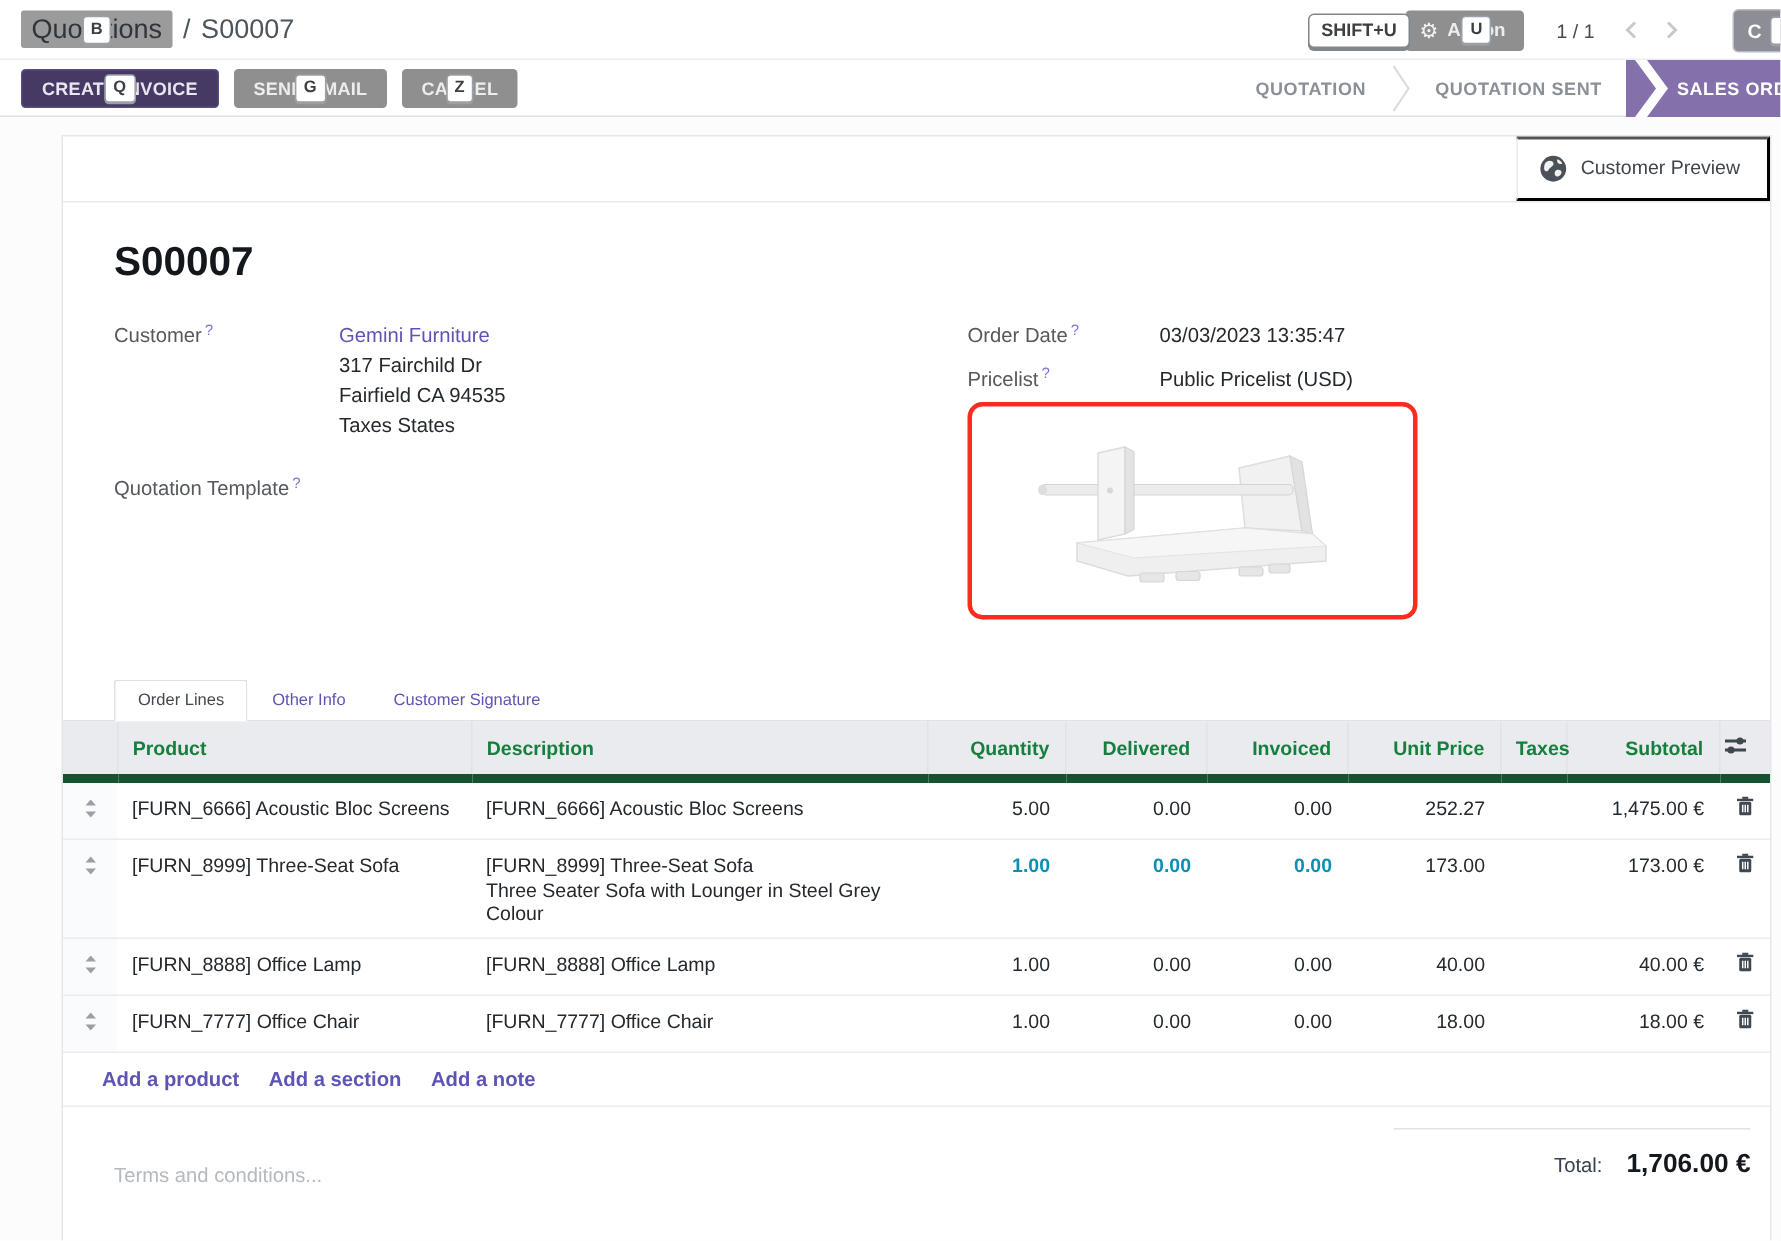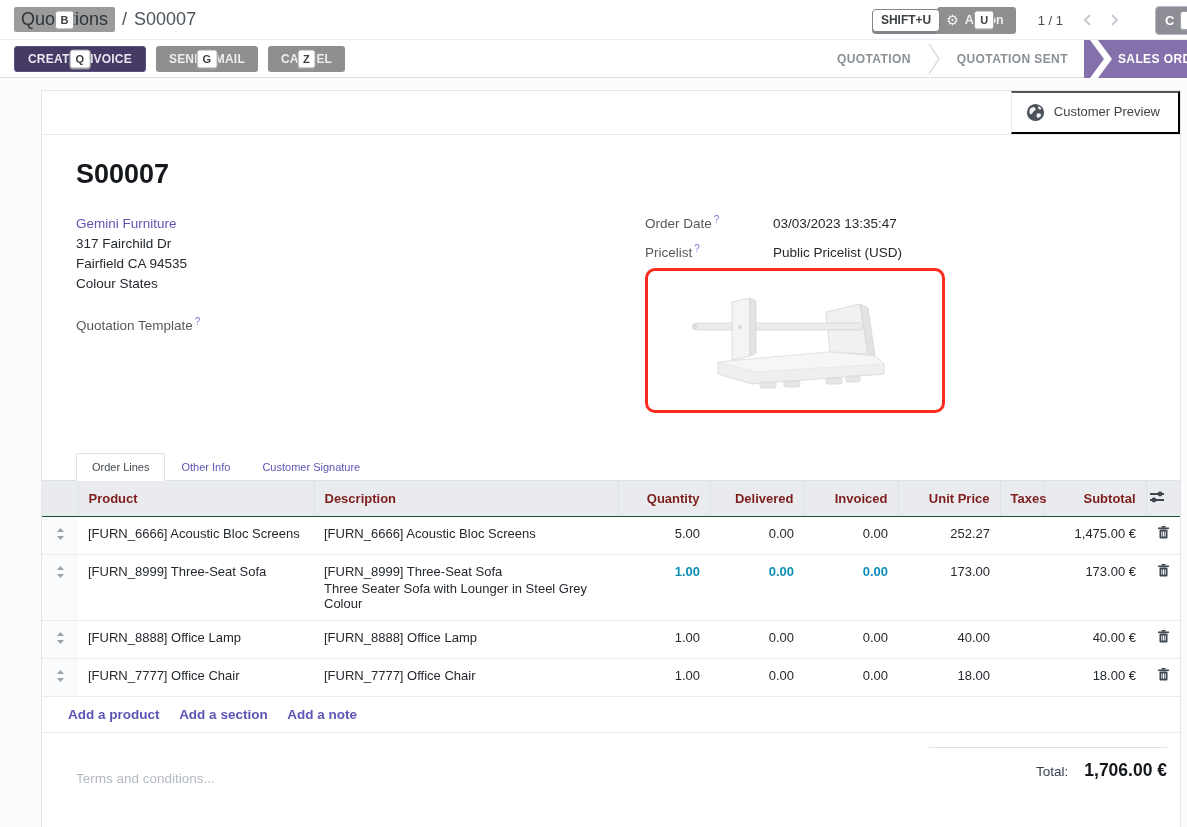--- a/index.html
+++ b/index.html
@@ -76,22 +76,22 @@
 
   
   .tabstrip { display:flex; align-items:flex-end; padding-left:34px; border-bottom:1px solid #dee2e6; }
   .tab { font-size:11px; padding:7px 15px; cursor:pointer; color:#5d55b5; color:var(--accent,#5d55b5);
          background:none; border:1px solid transparent; margin-bottom:-1px; }
   .tab.active { background:#fff; color:#42484e; border:1px solid #dee2e6; border-bottom:1px solid #fff;
                 border-radius:2px 2px 0 0; }
 
   
   table { width:100%; border-collapse:collapse; table-layout:fixed; font-size:13px; }
-  thead th { background:#e9ebef; color:#7f1d1d; font-weight:bold; padding:9px 10px;
-             border-bottom:1px solid #14532d; text-align:left; white-space:nowrap; cursor:pointer; }
+  thead th { background:#e9ebef; color:#15803d; font-weight:bold; padding:9px 10px;
+             border-bottom:6px solid #14532d; text-align:left; white-space:nowrap; cursor:pointer; }
   thead th + th { border-left:1px solid #dfe2e6; }
   thead th.num, td.num { text-align:right; }
   tbody td { padding:9px 10px; border-bottom:1px solid #ececee; vertical-align:top; color:#24292e;
              overflow:hidden; }
   td.handle { background:#fafbfc; text-align:center; padding:11px 4px; cursor:grab; }
   td.iconcell { text-align:center; padding:9px 2px; }
   .desc2 { margin-top:2px; }
   tr.info-row td.num.qty-col { color:#0c8eb5; color:var(--info-value,#0c8eb5); font-weight:bold; }
   .trash { cursor:pointer; display:inline-block; }
   .addlinks td { padding:10px; }
@@ -190,26 +190,27 @@
         </svg>
         <span>Customer Preview</span>
       </button>
     </div>
 
     <h1 class="doc-title">S00007</h1>
 
     <div class="fields">
       <div class="fcol-left">
         <div class="frow">
+          <span class="flabel"><span>Customer</span><sup class="help">?</sup></span>
           <span class="fvalue">
             <a class="flink">Gemini Furniture</a>
             <span class="addr">
               <div>317 Fairchild Dr</div>
               <div>Fairfield CA 94535</div>
-              <div>Colour States</div>
+              <div>Taxes States</div>
             </span>
           </span>
         </div>
         <div class="frow mt-22">
           <span class="flabel"><span>Quotation Template</span><sup class="help">?</sup></span>
           <span class="fvalue"></span>
         </div>
       </div>
 
       <div class="fcol-right">

